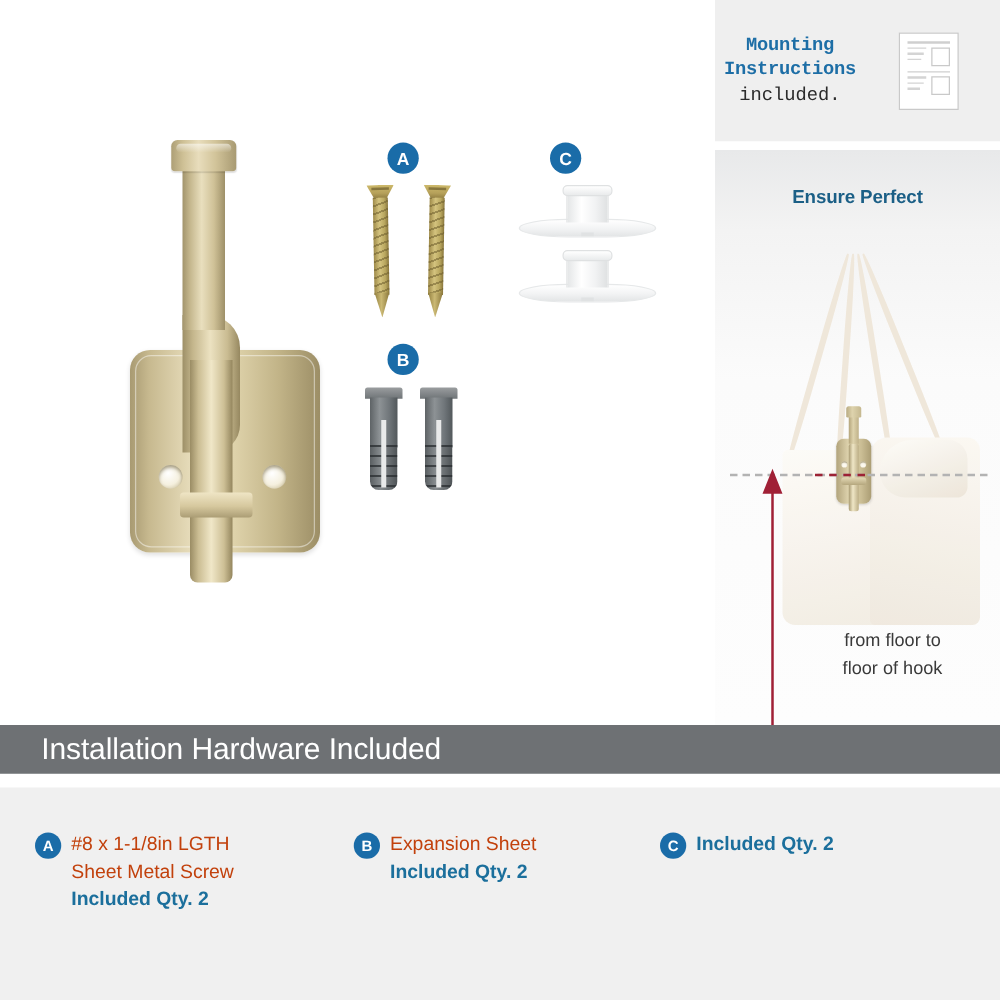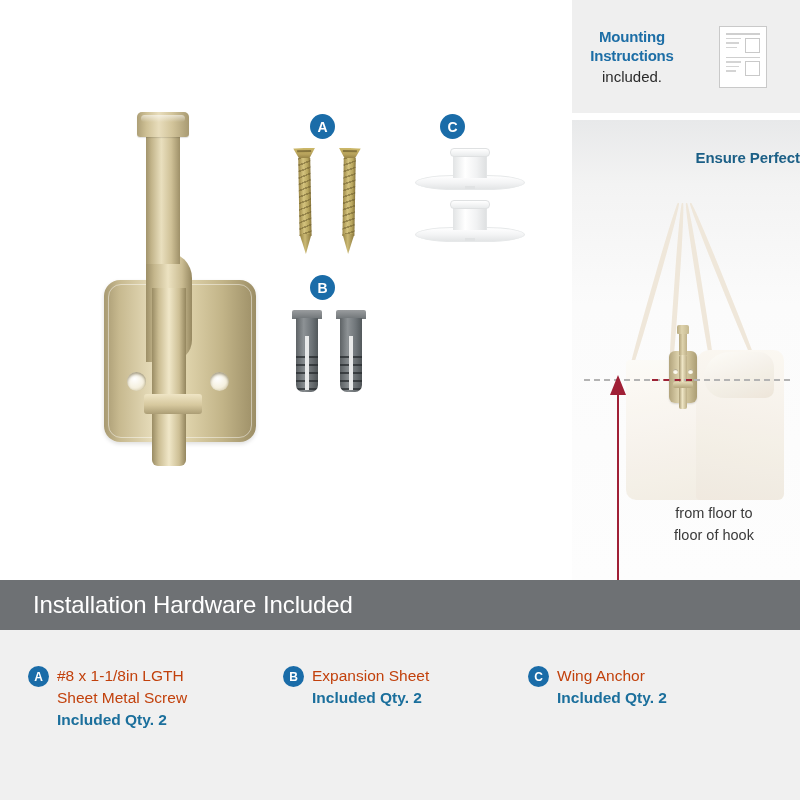--- a/index.html
+++ b/index.html
@@ -27,20 +27,21 @@
   .panel-placement {
     position:absolute; left:0; top:120px; width:228px; height:460px;
     background:linear-gradient(180deg,#e8e9ea 0%, #f3f3f3 14%, #fbfbfb 40%, #fdfdfd 100%);
     overflow:hidden;
   }
 
   
   .mount-text {
     width:116px; padding-left:4px; text-align:center;
     line-height:1.28;
+    font-family:Liberation Mono, monospace;
   }
   .mount-title {
     font-size:15px; font-weight:bold; color:#1d6ea6; letter-spacing:-0.2px;
     display:block;
   }
   .mount-sub { font-size:15px; color:#2b2b2b; display:block; margin-top:1px; }
 
   .doc-icon {
     position:absolute; left:147px; top:26px; width:48px; height:62px;
     background:#fff; border:1px solid #c9c9c9;
@@ -51,21 +52,21 @@
   .doc-row .lines { flex:1; }
   .doc-row .lines .ln { height:1.5px; background:#d4d4d4; margin-bottom:3px; }
   .doc-box { width:15px; height:15px; border:1.5px solid #c9c9c9; }
 
   
   .place-title {
     position:absolute; top:28px; left:0; width:228px; text-align:center;
     font-size:15px; font-weight:bold; color:#1b5f86; line-height:1.32;
     letter-spacing:-0.1px;
   }
-  .place-title span { display:block;text-align:right; }
+  .place-title span { display:block; }
 
   .dash-line {
     position:absolute; left:12px; top:259px; width:206px; height:0;
     border-top:2px dashed #b3b3b3;
   }
   .dash-line-red {
     position:absolute; left:80px; top:259px; width:40px; height:0;
     border-top:2px dashed #9d2235;
   }
 
@@ -278,21 +279,21 @@
     border:1px solid #e6e8e9;
     border-radius:50% / 70%;
   }
   .wg-notch {
     position:absolute; left:50px; top:38px; width:10px; height:3px;
     background:#e0e2e3;
   }
 
   
   .band {
-    position:absolute; left:0; top:580px; width:800px; height:50px;
+    position:absolute; left:0; top:580px; width:800px; height:39px;
     background:#6e7174;
     display:flex; align-items:center;
   }
   .band-title {
     color:#ffffff; font-size:24px; font-weight:normal; padding-left:33px;
     letter-spacing:-0.1px;
   }
   .legend {
     position:absolute; left:0; top:630px; width:800px; height:170px;
     background:#f0f0f0;
@@ -461,19 +462,18 @@
       <div class="li-badge">B</div>
       <div class="li-text">
         <div class="li-name">Expansion Sheet</div>
         <div class="li-qty">Included Qty. 2</div>
       </div>
     </div>
 
     <div class="legend-item li-c">
       <div class="li-badge">C</div>
       <div class="li-text">
-        <div class="li-name">Wing Anchor</div>
         <div class="li-qty">Included Qty. 2</div>
       </div>
     </div>
   </div>
 
 </div>
 
 </body></html>

